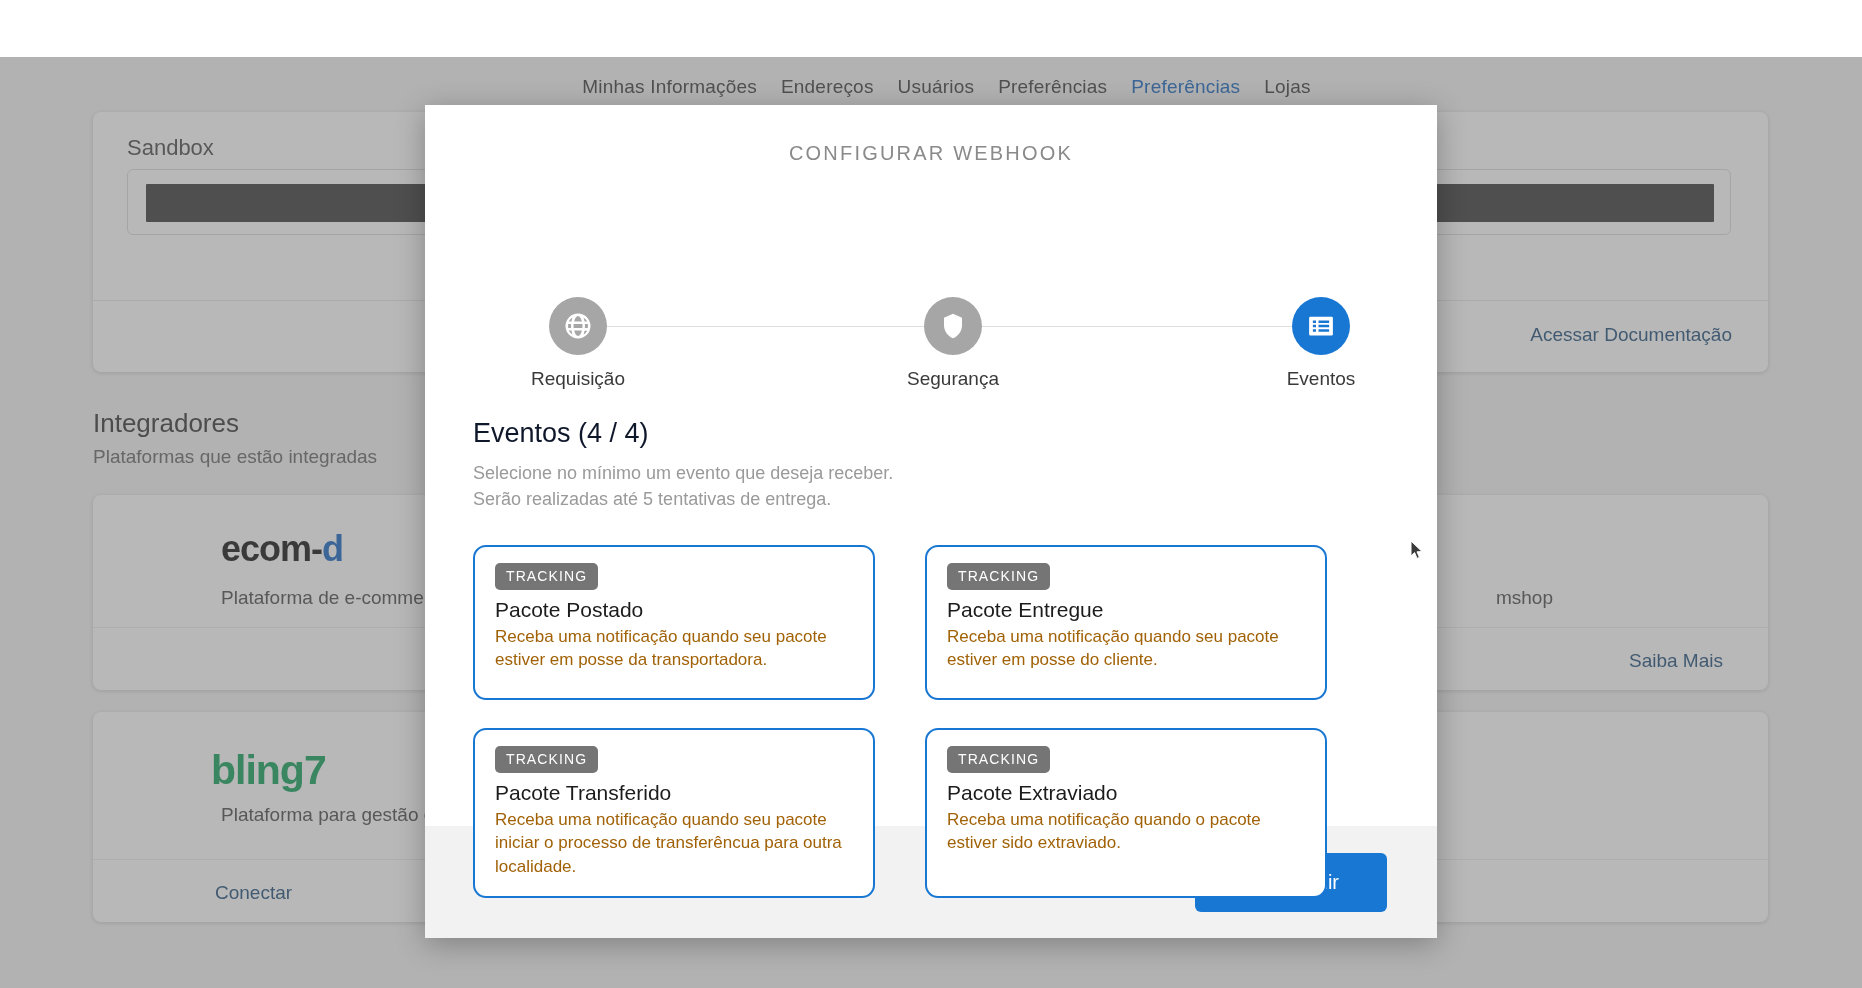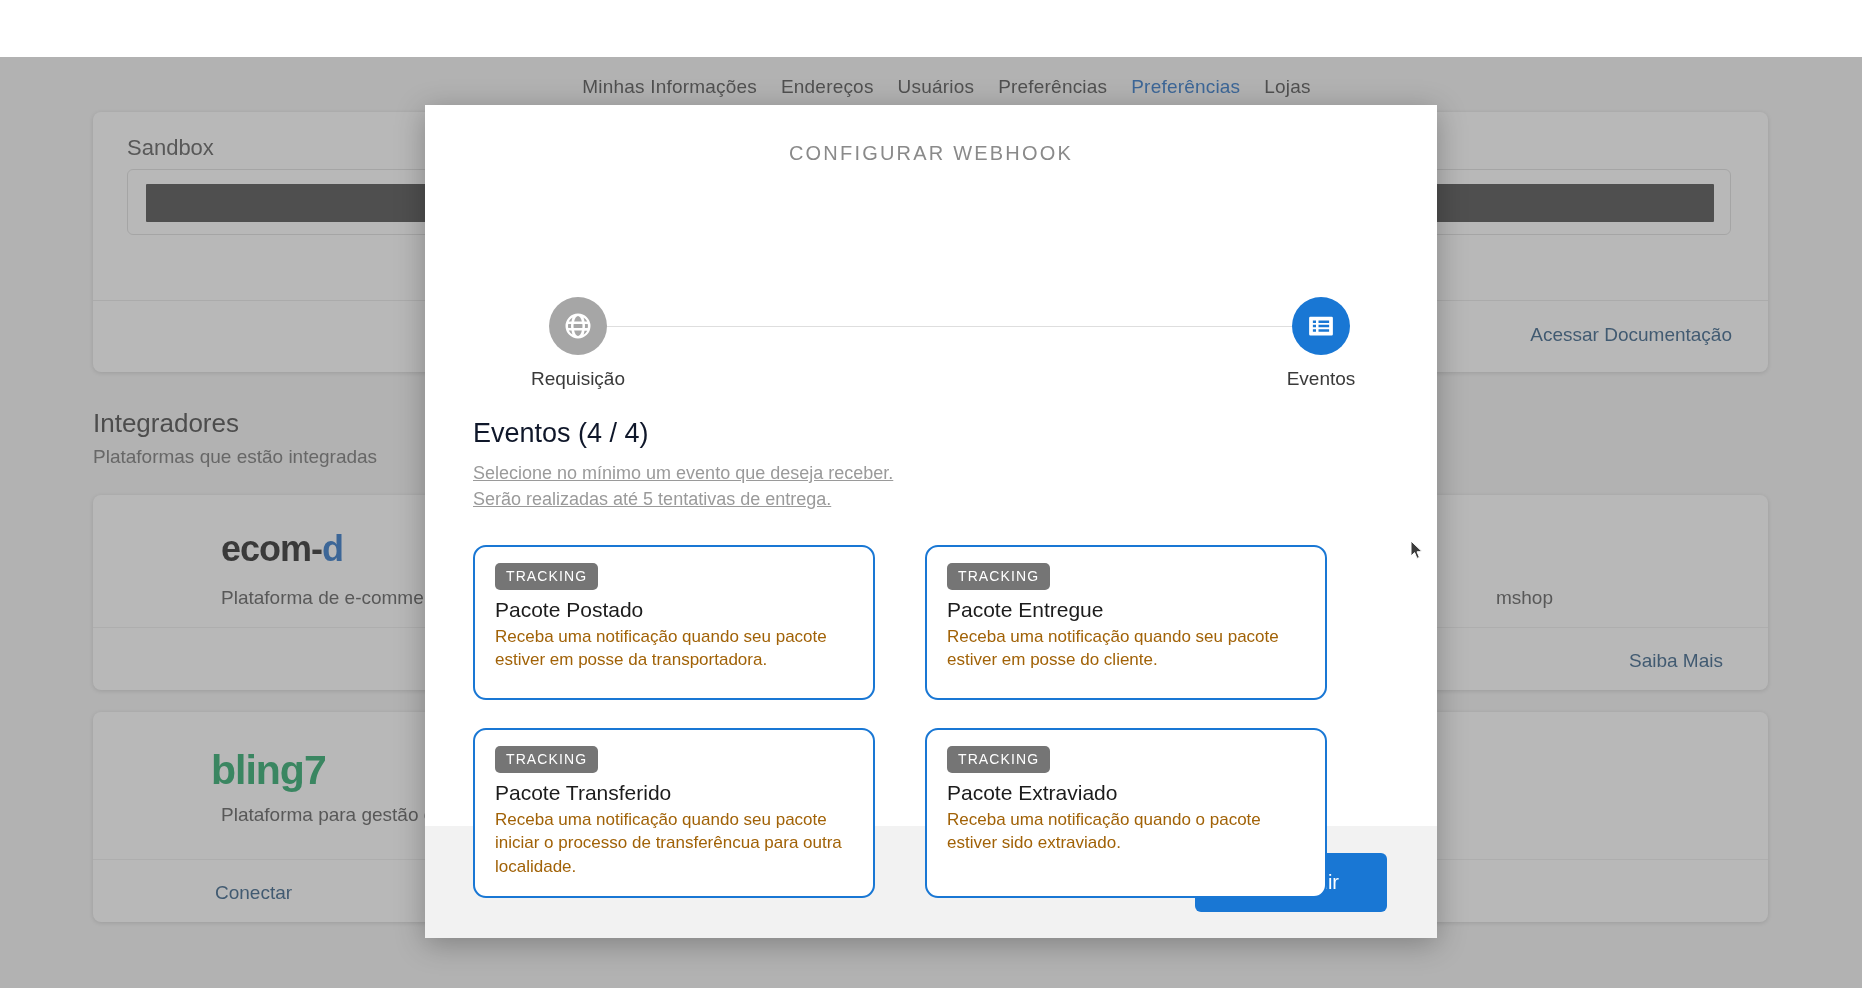--- a/index.html
+++ b/index.html
@@ -150,21 +150,21 @@
   .step-line-1 { left: 125px; width: 382px; }
   .step-line-2 { left: 500px; width: 375px; }
 
   
   .ev-title {
     position: absolute; left: 48px; top: 313px;
     font-size: 27px; color: #0f172a; font-weight: 400;
   }
   .ev-sub {
     position: absolute; left: 48px; top: 355px;
-    font-size: 18px; color: #9a9a9a; line-height: 1.45; text-decoration: underline;
+    font-size: 18px; color: #9a9a9a; line-height: 1.45;
   }
 
   
   .cards {
     position: absolute; left: 48px; top: 440px;
     width: 860px;
     display: grid;
     grid-template-columns: 402px 402px;
     column-gap: 50px;
     row-gap: 28px;
@@ -272,20 +272,28 @@
 
         <div class="step step-1">
           <div class="step-circle">
             <svg viewBox="0 0 24 24">
                 <path d="M12 2a10 10 0 100 20 10 10 0 000-20zm0 2c1.3 0 2.5 1.8 3.1 4.4H8.9C9.5 5.8 10.7 4 12 4zM7.6 5.2A12 12 0 006.8 8.4H4.6a8 8 0 013-3.2zM4 12c0-.6.1-1.1.2-1.6h2.3a17 17 0 000 3.2H4.2c-.1-.5-.2-1-.2-1.6zm.6 3.6h2.2c.2 1.2.5 2.3.8 3.2a8 8 0 01-3-3.2zM12 20c-1.3 0-2.5-1.8-3.1-4.4h6.2C14.5 18.2 13.3 20 12 20zm3.5-6.4h-7a15 15 0 010-3.2h7a15 15 0 010 3.2zm.9 5.4c.3-.9.6-2 .8-3.2h2.2a8 8 0 01-3 3.2zm1.1-5.4a17 17 0 000-3.2h2.3a8 8 0 010 3.2h-2.3zm-.3-5.2a12 12 0 00-.8-3.2 8 8 0 013 3.2h-2.2z"></path>
               </svg>
           </div>
           <div class="step-label">Requisição</div>
         </div>
 
+        <div class="step step-2">
+          <div class="step-circle">
+            <svg viewBox="0 0 24 24">
+                <path d="M12 2.2L4.8 5.3v6c0 4.6 3.1 8.9 7.2 10.5 4.1-1.6 7.2-5.9 7.2-10.5v-6L12 2.2z"></path>
+              </svg>
+          </div>
+          <div class="step-label">Segurança</div>
+        </div>
 
         <div class="step step-3">
           <div class="step-circle active">
             <svg viewBox="0 0 24 24">
                 <path d="M3.5 4.5h17a1 1 0 011 1v13a1 1 0 01-1 1h-17a1 1 0 01-1-1v-13a1 1 0 011-1zm2 3v2h2.5v-2H5.5zm4.5 0v2h8.5v-2H10zm-4.5 3.5v2H8v-2H5.5zm4.5 0v2h8.5v-2H10zm-4.5 3.5v2H8v-2H5.5zm4.5 0v2h8.5v-2H10z"></path>
               </svg>
           </div>
           <div class="step-label">Eventos</div>
         </div>
       </div>

